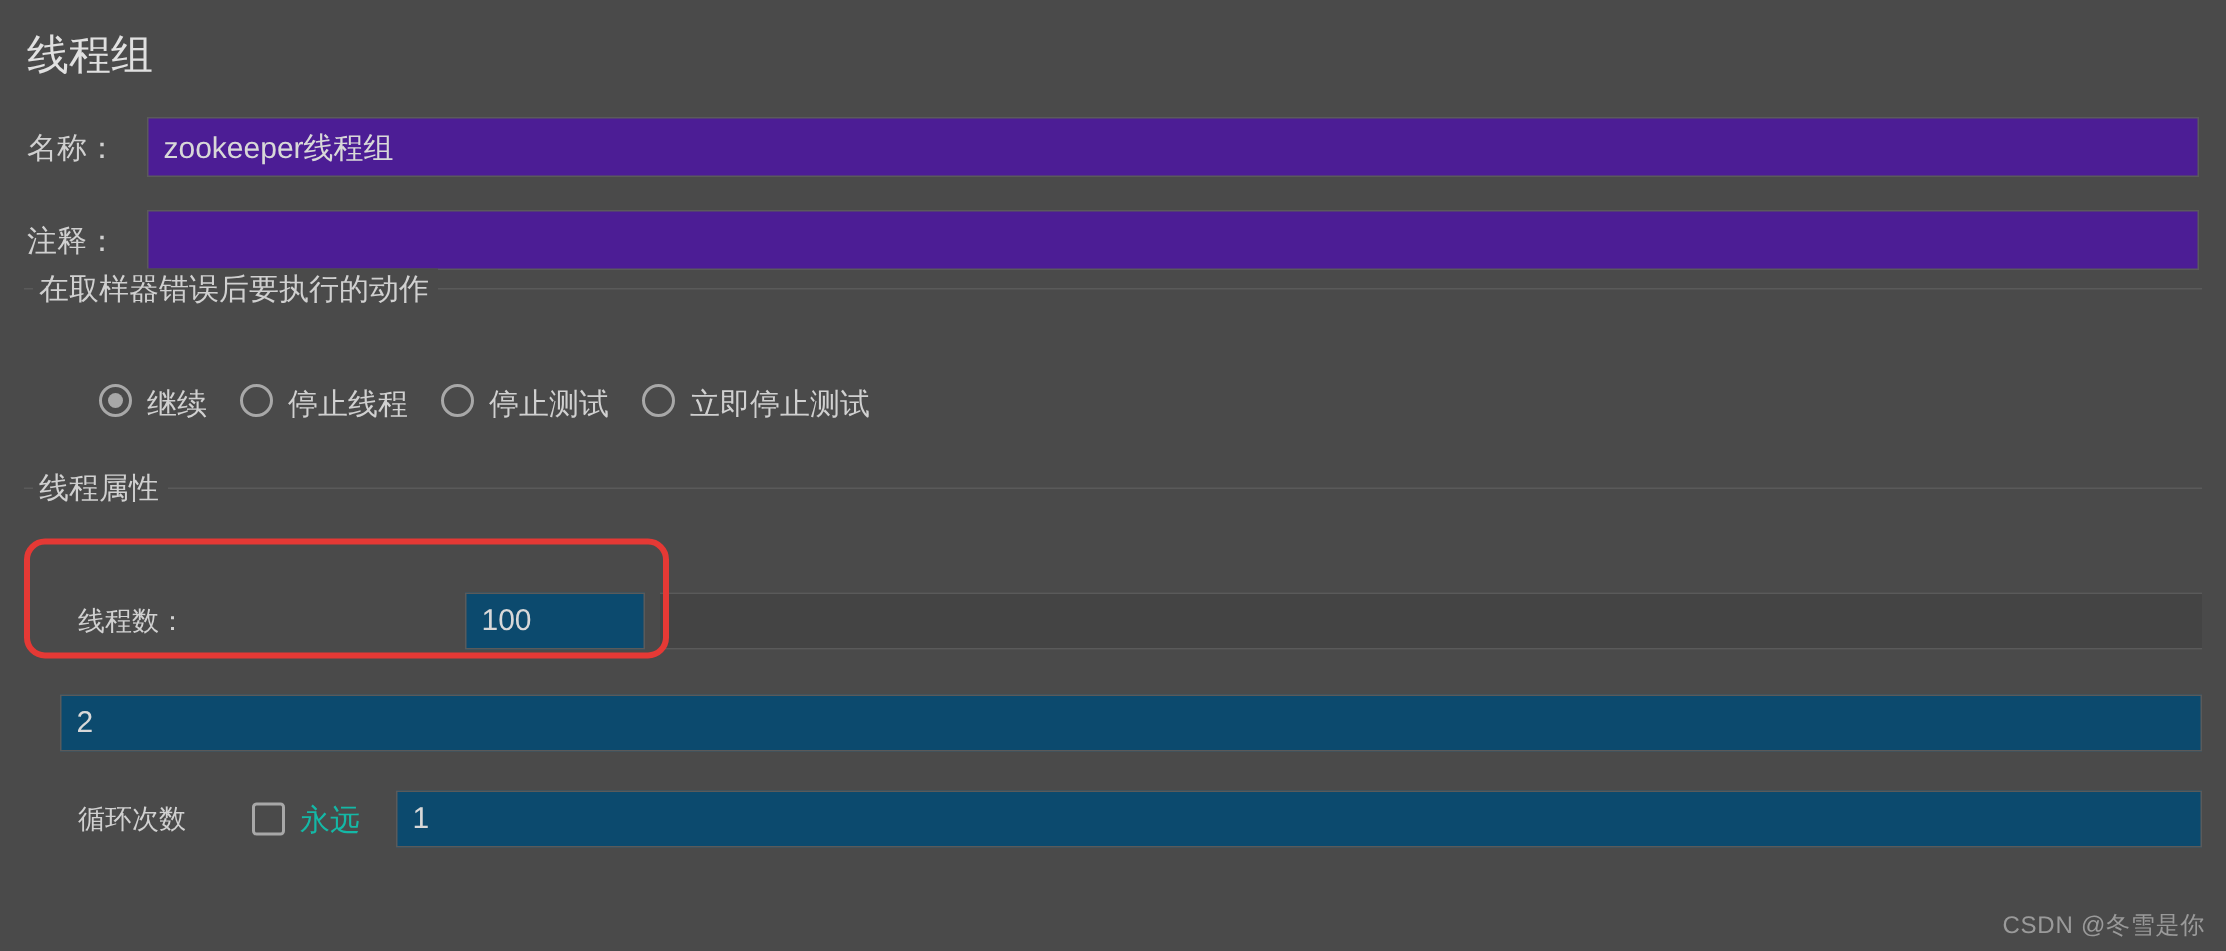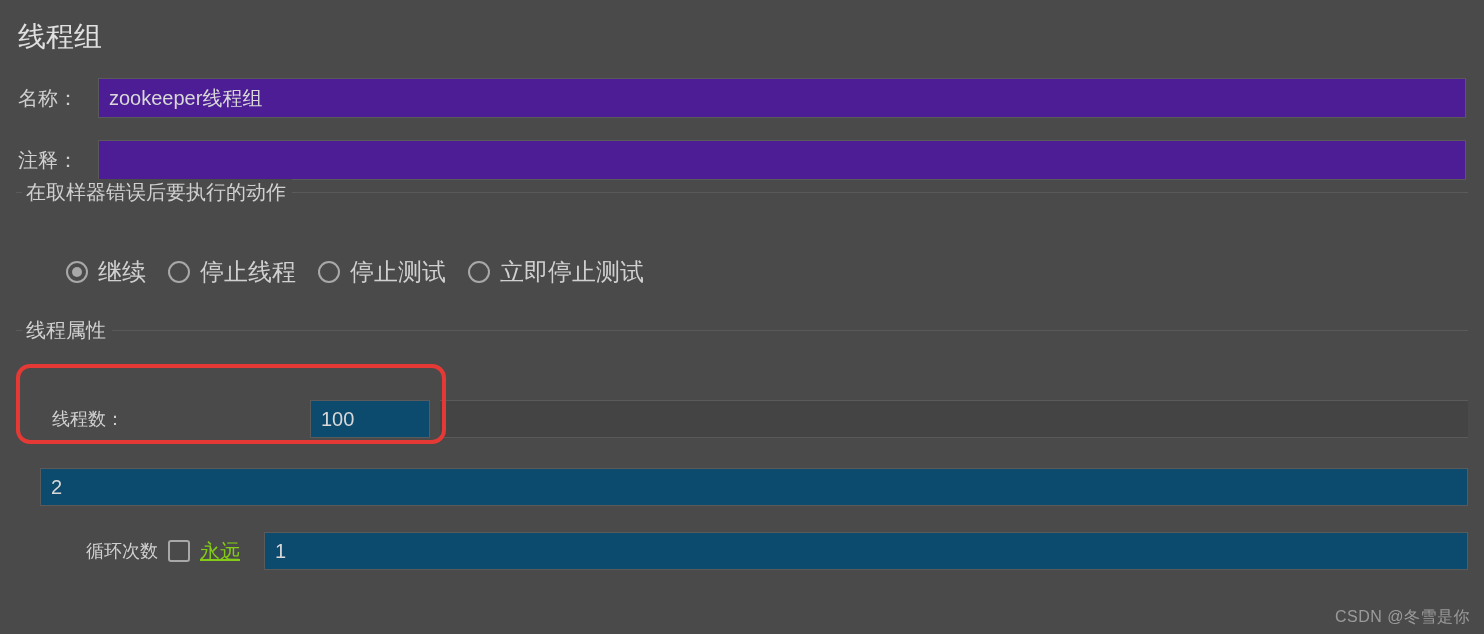--- a/index.html
+++ b/index.html
@@ -63,23 +63,22 @@
     display: inline-block;
   }
   .radio-row {
     display: flex;
     align-items: center;
     gap: 22px;
     padding: 36px 0 36px 50px;
   }
   .radio-item {
     display: flex;
-    align-items: center;
     gap: 10px;
-    font-size: 24px;
+    font-size: 20px;
     color: #d0d0d0;
     cursor: pointer;
   }
   .radio-circle {
     width: 22px;
     height: 22px;
     border: 2px solid #a8a8a8;
     border-radius: 50%;
     display: flex;
     align-items: center;
@@ -107,21 +106,21 @@
     margin-bottom: 26px;
   }
   .prop-label {
     font-size: 18px;
     color: #d0d0d0;
     text-align: left;
     padding-right: 10px;
     white-space: nowrap;
   }
   .prop-label.w1 { width: 270px; padding-left: 12px;}
-  .prop-label.loops { width: 128px; padding-left: 12px; text-align: right;}
+  .prop-label.loops { width: 128px; padding-left: 12px;}
   .prop-input {
     flex: 1;
     background: #0c4a6e;
     border: 1px solid #5a5a5a;
     color: #d8d8d8;
     font-size: 20px;
     padding: 6px 10px;
     height: 38px;
     outline: none;
   }
@@ -133,23 +132,22 @@
   }
   .checkbox {
     width: 22px;
     height: 22px;
     border: 2px solid #a8a8a8;
     border-radius: 3px;
     flex-shrink: 0;
   }
   .check-label {
     font-size: 20px;
-    color: #84cc16;
+    color: #14b8a6;
     margin: 0 24px 0 10px;
-    text-decoration: underline;
   }
   .watermark {
     position: absolute;
     right: 14px;
     bottom: 6px;
     font-size: 16px;
     color: rgba(220,220,220,0.55);
     letter-spacing: 0.5px;
   }
 </style>

